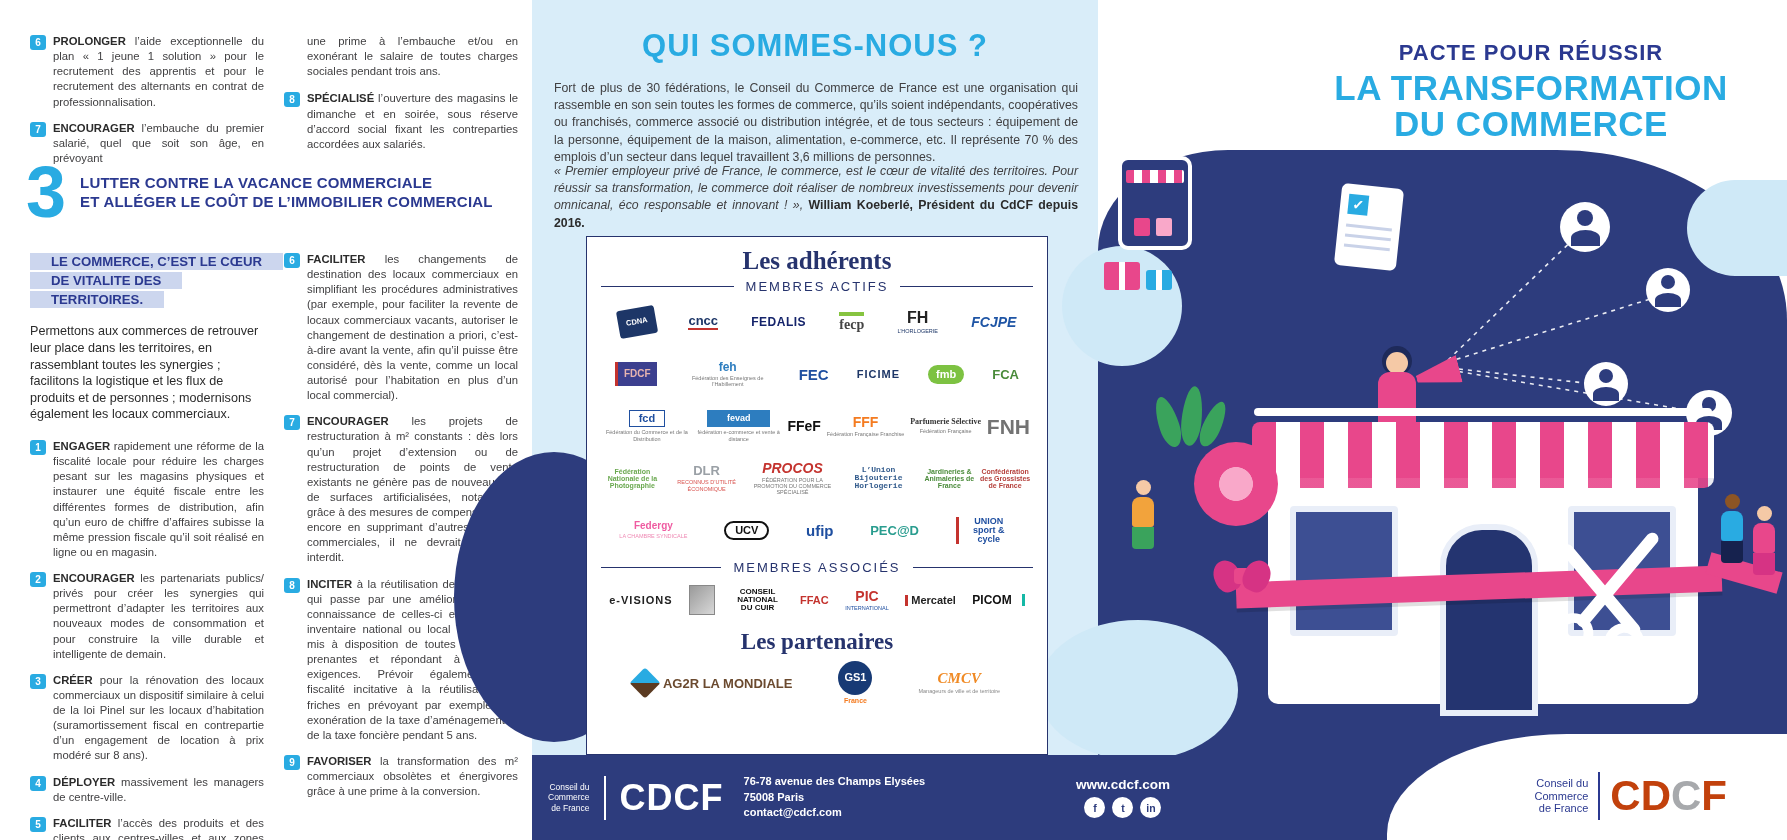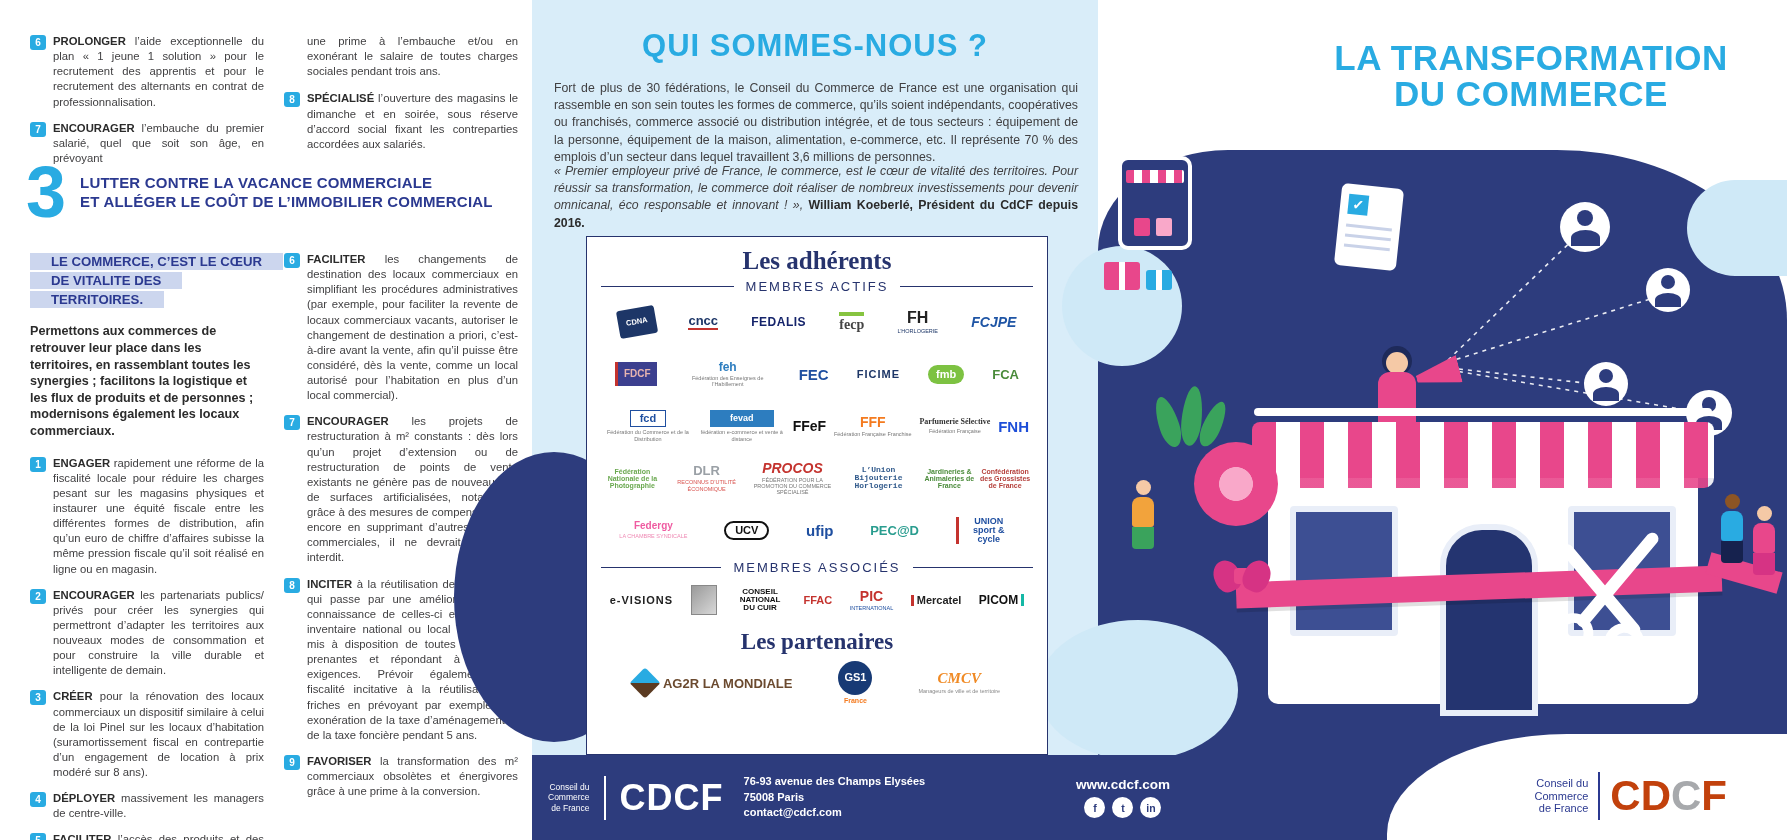--- a/index.html
+++ b/index.html
@@ -14,21 +14,21 @@
   .item{display:flex;margin-bottom:11px;}
   .badge{flex:0 0 16px;height:15px;background:#29abe2;border-radius:3px;color:#fff;font-size:10px;font-weight:bold;text-align:center;line-height:15px;margin-top:1px;}
   .itxt{flex:1;margin:0 0 0 7px;font-size:11.3px;line-height:1.34;color:#414042;text-align:justify;}
   .itxt b{color:#2b2b2b;}
   .cont{margin:0 0 12px 23px;font-size:11.3px;line-height:1.34;color:#414042;text-align:justify;}
   .sec3{position:absolute;top:160px;left:26px;display:flex;align-items:center;gap:14px;}
   .sec3-num{font-size:72px;font-weight:800;color:#29abe2;line-height:.9;}
   .sec3-title{font-size:15px;font-weight:800;color:#2b3990;line-height:1.3;letter-spacing:.2px;}
   .hl{margin:0 0 14px 0;font-size:13.2px;font-weight:800;color:#2b3990;line-height:1.45;}
   .hl span{background:#ccd6ee;padding:1px 21px;box-decoration-break:clone;-webkit-box-decoration-break:clone;}
-  .intro{margin:0 0 16px 0;font-size:12.6px;font-weight:bold;color:#2b2b2b;line-height:1.32;}
+  .intro{margin:0 0 16px 0;font-size:12.6px;font-weight:normal;color:#2b2b2b;line-height:1.32;}
 
   
   .panel-mid{position:absolute;left:532px;top:0;width:566px;height:840px;background:#d9edf9;}
   .mid-wedge{position:absolute;left:-78px;top:452px;width:200px;height:290px;background:#2d3c7d;border-radius:50%;}
   .mid-h1{position:absolute;top:28px;left:0;width:100%;text-align:center;margin:0;font-size:31px;font-weight:800;color:#29abe2;letter-spacing:1px;}
   .mid-p{position:absolute;left:22px;width:524px;margin:0;font-size:12.3px;line-height:1.4;color:#414042;text-align:justify;}
   .mp1{top:80px;}
   .mq{top:163px;}
   .mq i{color:#414042;}
   .mq b{color:#2b2b2b;font-style:normal;}
@@ -55,42 +55,42 @@
   .lg-feh .l1{color:#2d7dbf;font-size:12px;}
   .lg-fec .l1{color:#1f4fa0;font-size:15px;}
   .lg-ficime .l1{color:#1d3667;font-size:11px;letter-spacing:1px;}
   .lg-fmb .l1{background:#7dc242;color:#fff;border-radius:12px;padding:4px 8px;font-size:11px;}
   .lg-fca .l1{color:#4a8b3a;font-size:13px;}
   .lg-fcd .l1{color:#1f4fa0;border:1.5px solid #1f4fa0;padding:2px 9px;font-size:11px;}
   .lg-fevad .l1{background:#2d7dbf;color:#fff;border-radius:0;padding:4px 20px;font-size:9px;}
   .lg-ffef .l1{color:#111;font-size:14px;}
   .lg-fff .l1{color:#f47b20;font-size:14px;}
   .lg-parf .l1{color:#333;font-family:"Liberation Serif",serif;font-size:8px;}
-  .lg-fnh .l1{color:#1d4ed8;font-size:15px;}
+  .lg-fnh .l1{color:#737373;font-size:21px;}
   .lg-fnp .l1{color:#6aa84f;font-size:7px;max-width:72px;}
   .lg-dlr .l1{color:#9aa0a6;font-size:13px;}
   .lg-dlr .l2{color:#d9534f;}
   .lg-procos .l1{color:#c4332e;font-style:italic;font-size:14px;}
   .lg-ubh .l1{color:#315a8c;font-family:Liberation Mono, monospace;font-size:8px;}
   .lg-jardi .l1{color:#4a8b3a;font-size:7px;max-width:64px;}
   .lg-cgf .l1{color:#b5413c;font-size:7px;max-width:64px;}
   .lg-federgy .l1{color:#ef5ba1;font-size:10px;}
   .lg-federgy .l2{color:#ef8ab4;}
   .lg-ucv .l1{color:#111;border:2px solid #111;border-radius:10px;padding:2px 9px;font-size:11px;}
   .lg-ufip .l1{color:#1f4fa0;font-size:15px;}
   .lg-pecad .l1{color:#2a9d8f;font-size:13px;}
   .lg-usc .l1{color:#1f4fa0;font-size:9px;border-left:3px solid #c4332e;padding-left:4px;max-width:52px;}
   .lg-evisions .l1{color:#222;font-size:11px;letter-spacing:1px;}
   .emblem-box{width:24px;height:28px;background:linear-gradient(135deg,#9a9a9a,#d8d8d8);border:1px solid #888;}
   .lg-cnc .l1{color:#111;font-size:8px;max-width:52px;}
   .lg-ffac .l1{color:#c4332e;font-size:11px;}
   .lg-pic .l1{color:#c4332e;font-size:14px;}
   .lg-pic .l2{color:#1f4fa0;}
   .lg-mercatel .l1{color:#222;font-size:11px;border-left:3px solid #c4332e;padding-left:3px;}
-  .lg-picom .l1{color:#111;font-size:12px;border-right:3px solid #14b8a6;padding-right:3px;}
+  .lg-picom .l1{color:#111;font-size:12px;border-right:3px solid #14b8a6;padding-right:10px;}
   .lg-ag2r{flex-direction:row;gap:7px;max-width:160px;}
   .lg-ag2r .l1{color:#6b4a2f;font-size:13px;}
   .ag2r-diamond{width:22px;height:22px;background:linear-gradient(135deg,#29abe2 0 50%,#5b3a21 50% 100%);transform:rotate(45deg);border-radius:3px;}
   .lg-gs1 .l1{background:#173a75;color:#fff;border-radius:50%;width:34px;height:34px;display:flex;align-items:center;justify-content:center;font-size:11px;}
   .lg-gs1 .l2{color:#f47b20;font-size:7px;font-weight:bold;}
   .lg-cmcv .l1{color:#f08a24;font-style:italic;font-size:15px;font-family:"Liberation Serif",serif;}
   .lg-cmcv .l2{color:#888;}
 
   .mfooter{position:absolute;left:0;top:755px;width:660px;height:85px;background:#2d3c7d;display:flex;align-items:center;padding:0 16px;box-sizing:border-box;gap:14px;z-index:3;}
   .forg{color:#fff;font-size:8.5px;line-height:1.25;text-align:right;}
@@ -415,37 +415,38 @@
 
     <div class="mfooter">
       <div class="forg">
         <div>Conseil du</div>
         <div>Commerce</div>
         <div>de France</div>
       </div>
       <div class="fdiv"></div>
       <div class="fcdcf">CDCF</div>
       <div class="faddr">
-        <div>76-93 avenue des Champs Elysées</div>
+        <div>76-78 avenue des Champs Elysées</div>
         <div>75008 Paris</div>
         <div>contact@cdcf.com</div>
       </div>
       <div class="fright">
         <div class="fsite">www.cdcf.com</div>
         <div class="fsocial">
           <span class="soc">f</span>
           <span class="soc">t</span>
           <span class="soc">in</span>
         </div>
       </div>
     </div>
   </div>
 
   <div class="panel-right">
     <div class="rtitle">
+      <div class="rt1">PACTE POUR RÉUSSIR</div>
       <div class="rt2">
           <div>LA TRANSFORMATION</div>
           <div>DU COMMERCE</div>
         </div>
     </div>
 
     <div class="blob">
       <div class="cloud" style="left:-36px;top:96px;width:120px;height:120px;"></div>
       <div class="cloud" style="right:-50px;top:30px;width:150px;height:96px;border-radius:48px;"></div>
       <div class="cloud" style="left:-60px;bottom:80px;width:200px;height:140px;"></div>

